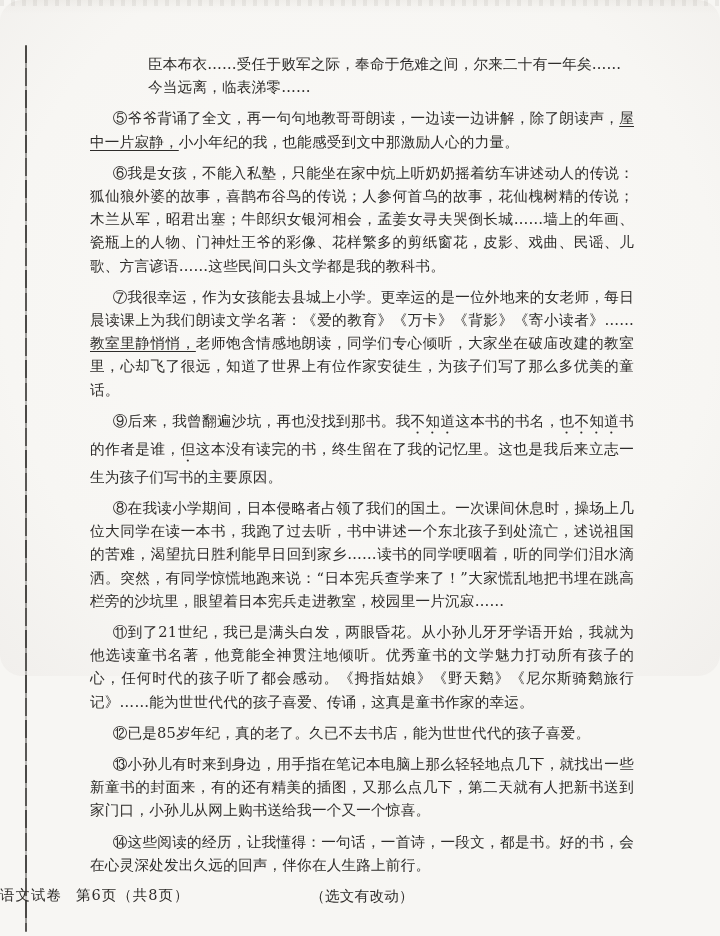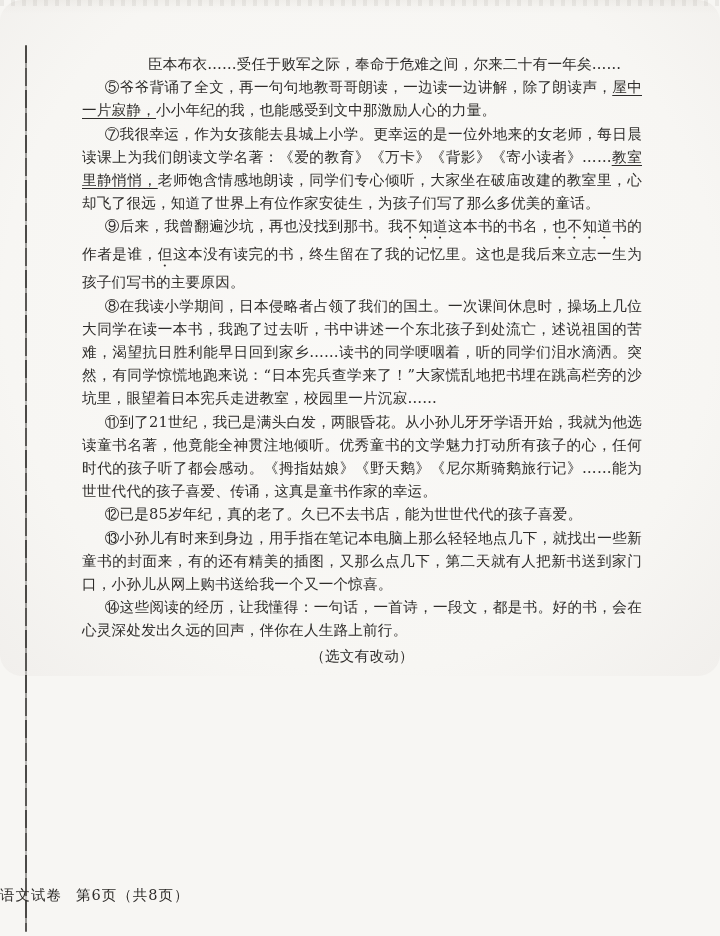--- a/index.html
+++ b/index.html
@@ -32,21 +32,21 @@
   }
   .text-block{
     position:absolute;left:82px;top:52px;width:560px;
     font-size:14.6px;line-height:23.2px;color:var(--ink,#2e2c2a);
     text-align:justify;word-break:break-all;
     letter-spacing:.2px;
   }
   .quote-line{
     margin-left:66px;text-align:left;
   }
-  .para{margin:0;text-indent:1.55em;}
+  .para{margin:8px;text-indent:1.55em;}
   .u{
     text-decoration:underline;
     text-underline-offset:3px;
     text-decoration-thickness:1px;
     text-decoration-color:var(--ink,#2e2c2a);
   }
   .em-dots{
     -webkit-text-emphasis:filled dot var(--ink,#2e2c2a);
     -webkit-text-emphasis-position:under left;
     text-emphasis:filled dot var(--ink,#2e2c2a);
@@ -65,23 +65,25 @@
 </head>
 <body>
 
 <div class="page">
   <div class="scan-edge"></div>
   <div class="fold-line"></div>
 
   <div class="text-block">
     <div id="quote-block">
         <div class="quote-line">臣本布衣……受任于败军之际，奉命于危难之间，尔来二十有一年矣……</div>
+        <div class="quote-line">今当远离，临表涕零……</div>
       </div>
     <div id="article-body">
         <p class="para">⑤爷爷背诵了全文，再一句句地教哥哥朗读，一边读一边讲解，除了朗读声，<span class="u">屋中一片寂静，</span>小小年纪的我，也能感受到文中那激励人心的力量。</p>
+        <p class="para">⑥我是女孩，不能入私塾，只能坐在家中炕上听奶奶摇着纺车讲述动人的传说：狐仙狼外婆的故事，喜鹊布谷鸟的传说；人参何首乌的故事，花仙槐树精的传说；木兰从军，昭君出塞；牛郎织女银河相会，孟姜女寻夫哭倒长城……墙上的年画、瓷瓶上的人物、门神灶王爷的彩像、花样繁多的剪纸窗花，皮影、戏曲、民谣、儿歌、方言谚语……这些民间口头文学都是我的教科书。</p>
         <p class="para">⑦我很幸运，作为女孩能去县城上小学。更幸运的是一位外地来的女老师，每日晨读课上为我们朗读文学名著：《爱的教育》《万卡》《背影》《寄小读者》……<span class="u">教室里静悄悄，</span>老师饱含情感地朗读，同学们专心倾听，大家坐在破庙改建的教室里，心却飞了很远，知道了世界上有位作家安徒生，为孩子们写了那么多优美的童话。</p>
         <p class="para">⑨后来，我曾翻遍沙坑，再也没找到那书。我<span class="em-dots">不知道</span>这本书的书名，<span class="em-dots">也不知道</span>书的作者是谁，<span class="em-dots">但</span>这本没有读完的书，终生留在了我的记忆里。这也是我后来立志一生为孩子们写书的主要原因。</p>
         <p class="para">⑧在我读小学期间，日本侵略者占领了我们的国土。一次课间休息时，操场上几位大同学在读一本书，我跑了过去听，书中讲述一个东北孩子到处流亡，述说祖国的苦难，渴望抗日胜利能早日回到家乡……读书的同学哽咽着，听的同学们泪水滴洒。突然，有同学惊慌地跑来说：“日本宪兵查学来了！”大家慌乱地把书埋在跳高栏旁的沙坑里，眼望着日本宪兵走进教室，校园里一片沉寂……</p>
         <p class="para">⑪到了21世纪，我已是满头白发，两眼昏花。从小孙儿牙牙学语开始，我就为他选读童书名著，他竟能全神贯注地倾听。优秀童书的文学魅力打动所有孩子的心，任何时代的孩子听了都会感动。《拇指姑娘》《野天鹅》《尼尔斯骑鹅旅行记》……能为世世代代的孩子喜爱、传诵，这真是童书作家的幸运。</p>
         <p class="para">⑫已是85岁年纪，真的老了。久已不去书店，能为世世代代的孩子喜爱。</p>
         <p class="para">⑬小孙儿有时来到身边，用手指在笔记本电脑上那么轻轻地点几下，就找出一些新童书的封面来，有的还有精美的插图，又那么点几下，第二天就有人把新书送到家门口，小孙儿从网上购书送给我一个又一个惊喜。</p>
         <p class="para">⑭这些阅读的经历，让我懂得：一句话，一首诗，一段文，都是书。好的书，会在心灵深处发出久远的回声，伴你在人生路上前行。</p>
       </div>
     <p class="para source-note">（选文有改动）</p>
   </div>

